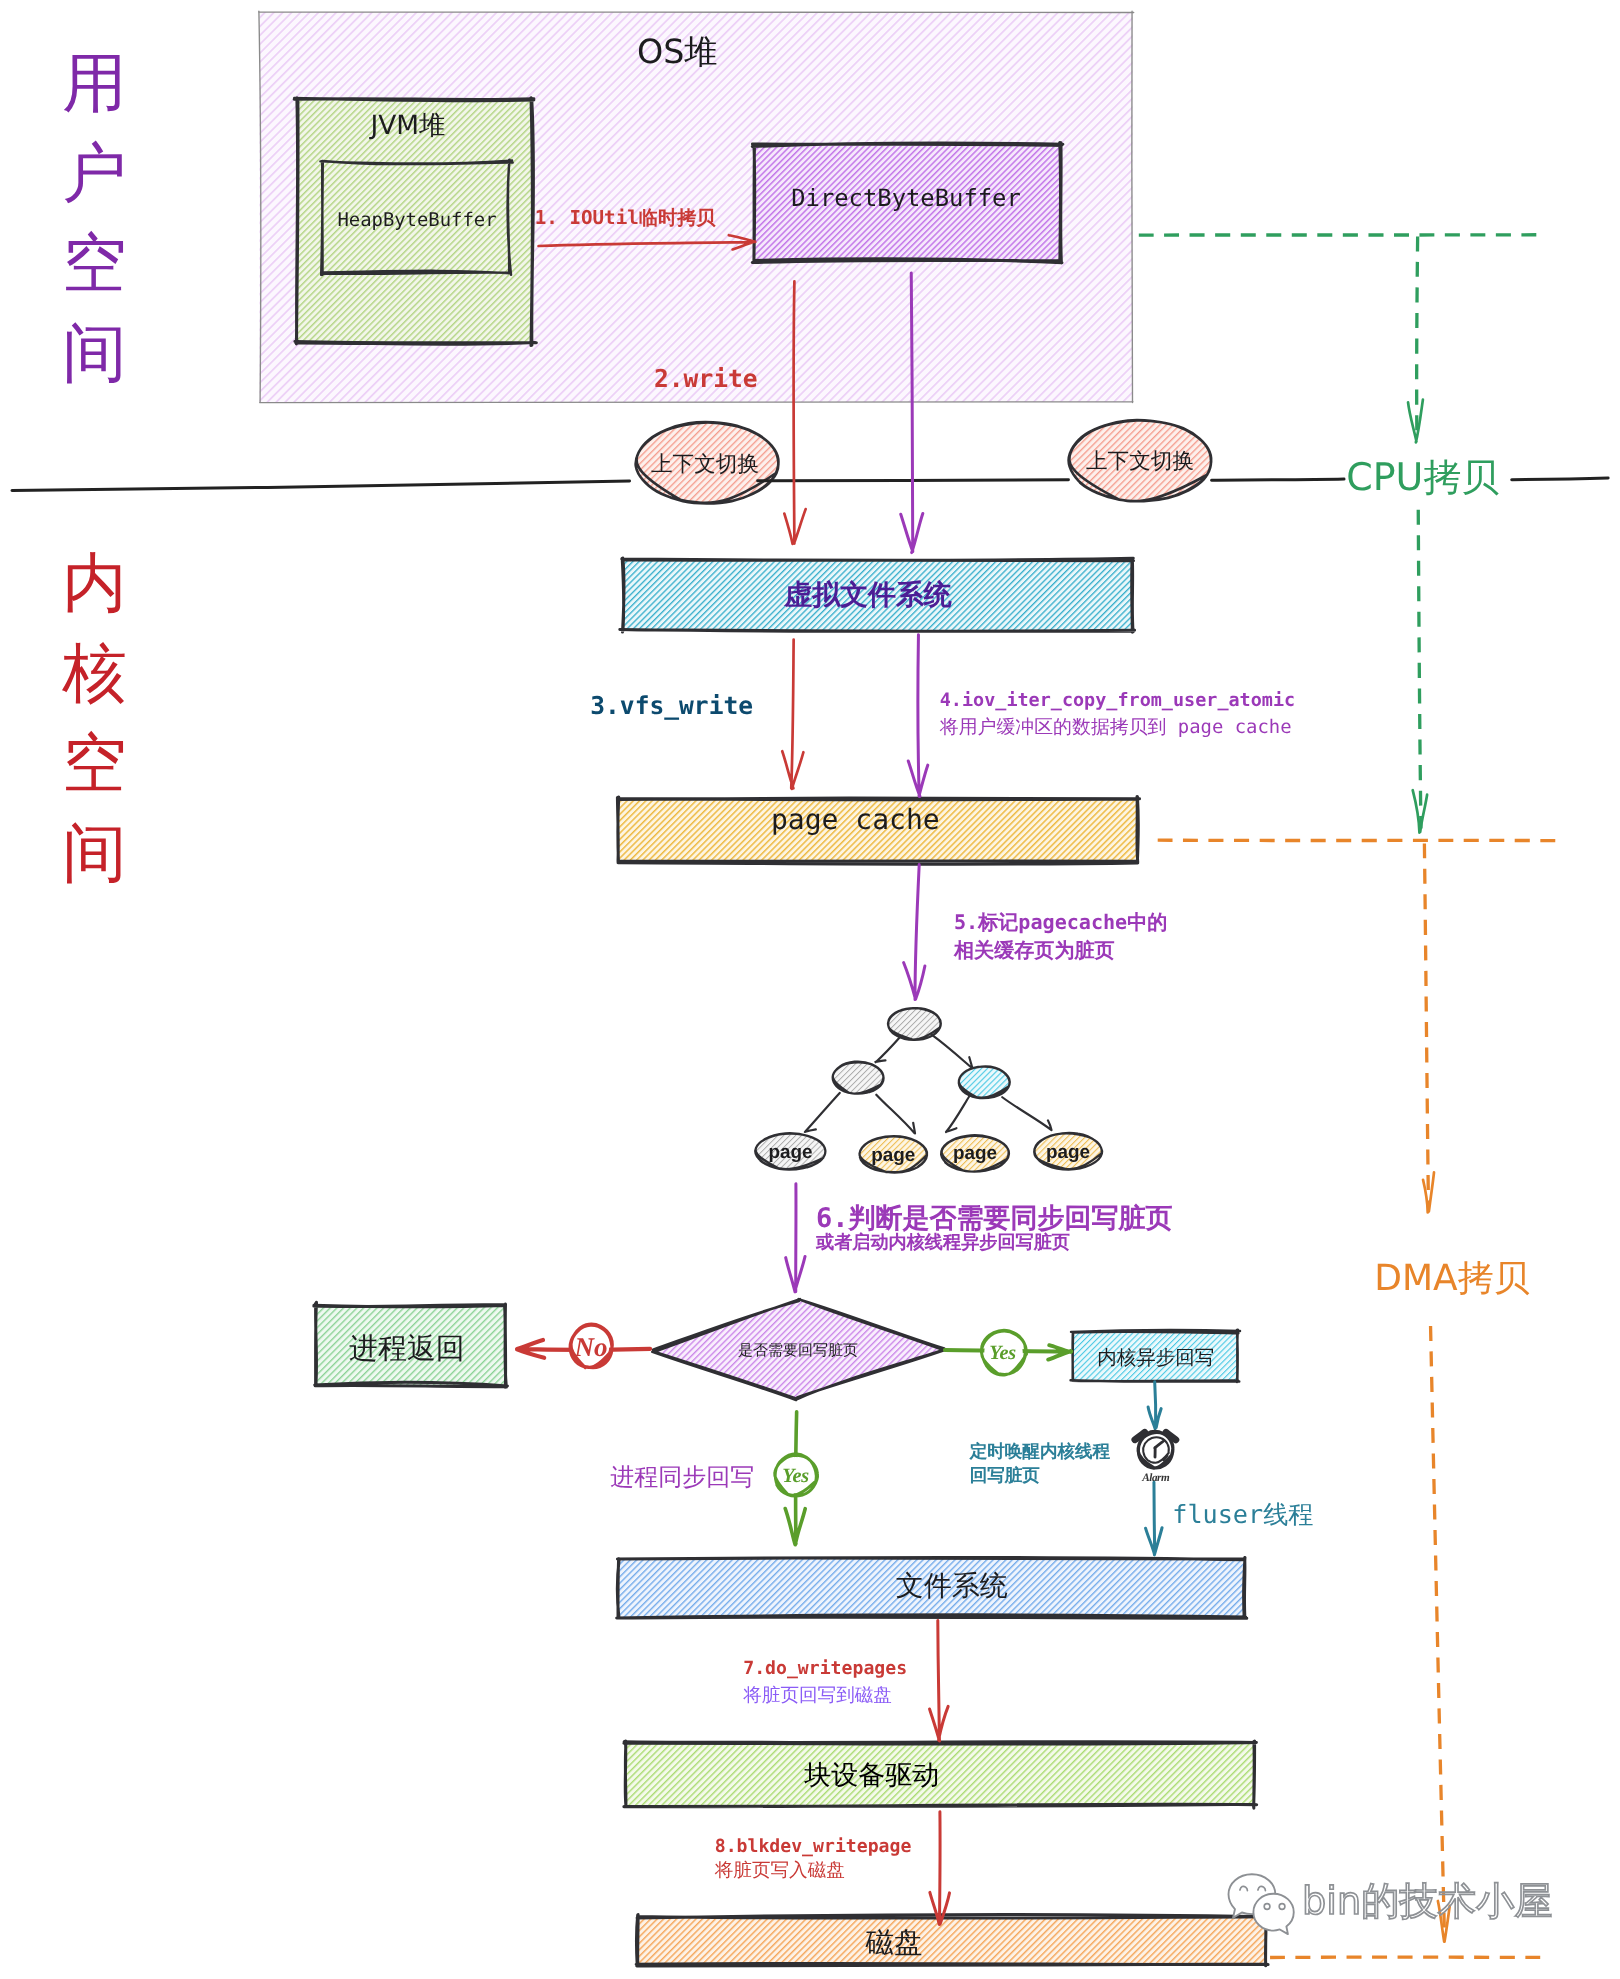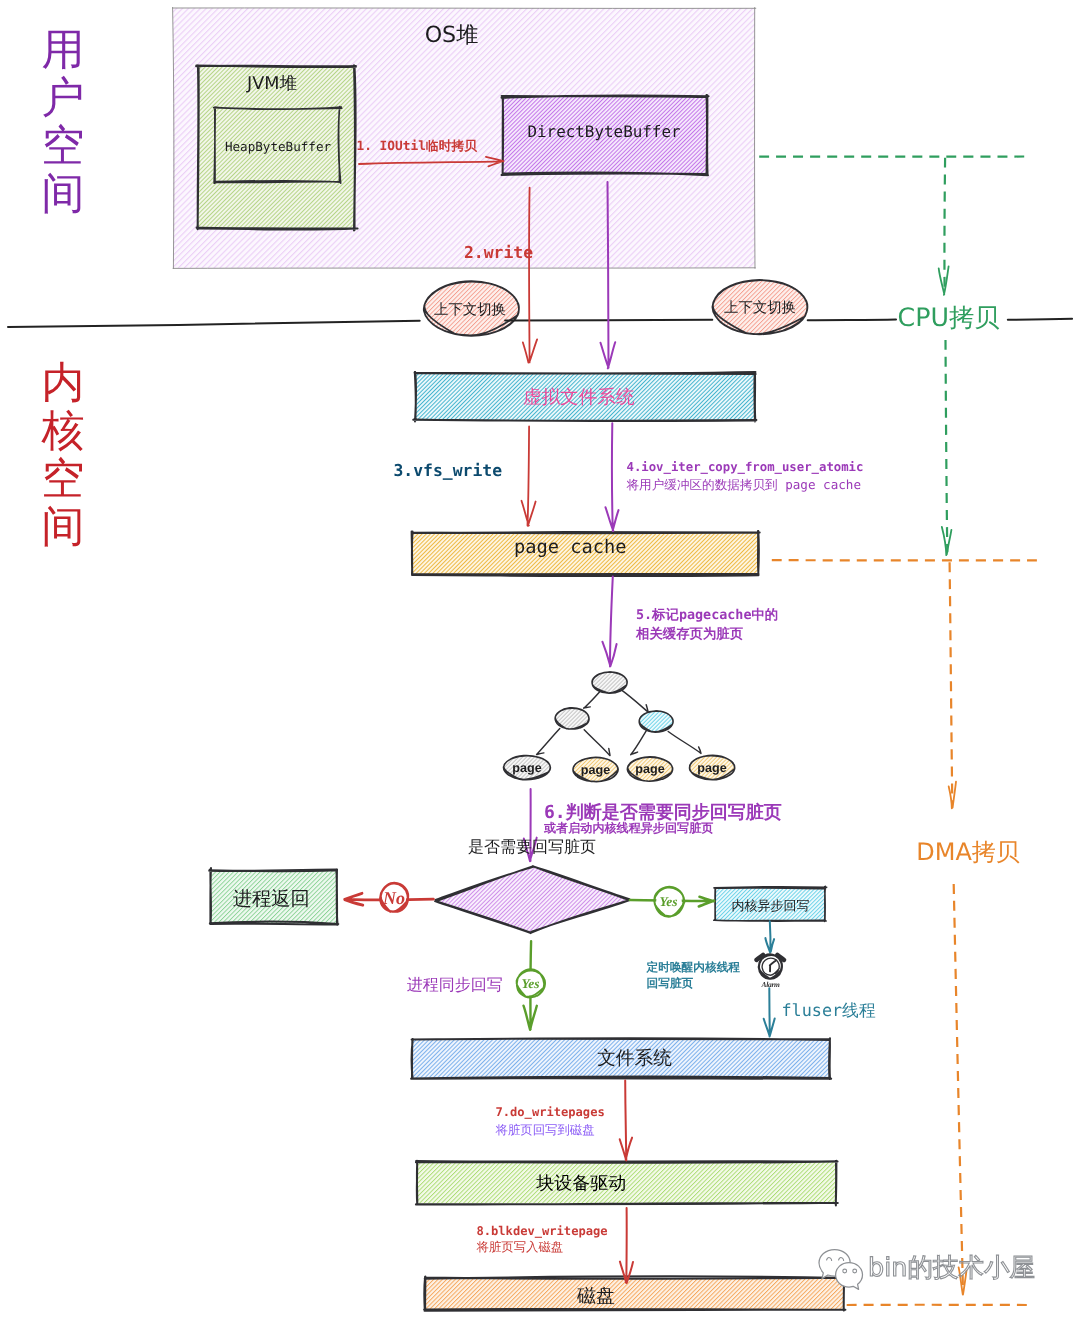--- a/index.html
+++ b/index.html
@@ -7,21 +7,21 @@
   *{-webkit-font-smoothing:antialiased;text-rendering:geometricPrecision;}
   body{width:1080px;height:1319px;overflow:hidden;
        font-family:"DejaVu Sans","Liberation Sans",sans-serif;}
   #canvas{position:relative;width:1080px;height:1319px;background:#fff;}
   #art{position:absolute;left:0;top:0;width:1080px;height:1319px;}
   .t{position:absolute;white-space:nowrap;line-height:1;}
   .ctr{transform:translate(-50%,-50%);}
   .mono{font-family:"DejaVu Sans Mono","Liberation Mono",monospace;}
   .sans{font-family:"DejaVu Sans","Liberation Sans",sans-serif;}
   .wm{font-size:25.5px;color:transparent;-webkit-text-stroke:1.1px #8e9195;letter-spacing:0px;}
-  .vstack{font-size:43px;line-height:48px;width:46px;white-space:normal;word-break:break-all;
+  .vstack{font-size:43px;line-height:60px;width:46px;white-space:normal;word-break:break-all;
           text-align:center;transform:translate(-50%,0);}
 </style>
 </head>
 <body>
 
 <div id="canvas">
 <svg id="art" viewBox="0 0 1080 1319" width="1080" height="1319" xmlns="http://www.w3.org/2000/svg">
 <defs>
         <pattern id="hOsHeap" width="4.2" height="4.2" patternUnits="userSpaceOnUse" patternTransform="rotate(45)">
           <rect x="-0.2" y="-0.2" width="4.6000000000000005" height="4.6000000000000005" fill="#fcf7fe"></rect>
@@ -212,34 +212,34 @@
 
 </svg>
 <div class="t vstack" style="left:63px;top:26px;color:#7f29a8;">用户空间</div>
 <div class="t vstack" style="left:63px;top:359px;color:#c52229;">内核空间</div>
 <div class="t sans ctr" style="left:451.5px;top:35px;font-size:22.2px;color:#1c1c1e;font-weight:400;">OS堆</div>
 <div class="t sans ctr" style="left:272px;top:84.5px;font-size:17.6px;color:#1c1c1e;font-weight:400;">JVM堆</div>
 <div class="t mono ctr" style="left:278px;top:146.5px;font-size:12.6px;color:#1c1c1e;font-weight:400;">HeapByteBuffer</div>
 <div class="t mono ctr" style="left:604px;top:131.5px;font-size:15.9px;color:#1c1c1e;font-weight:400;">DirectByteBuffer</div>
 <div class="t sans ctr" style="left:470px;top:309.5px;font-size:14.4px;color:#1c1c1e;font-weight:400;">上下文切换</div>
 <div class="t sans ctr" style="left:760px;top:307.5px;font-size:14.4px;color:#1c1c1e;font-weight:400;">上下文切换</div>
-<div class="t sans ctr" style="left:578.7px;top:397.5px;font-size:18.6px;color:#ec4899;font-weight:400;">虚拟文件系统</div>
+<div class="t sans ctr" style="left:578.7px;top:397.5px;font-size:18.6px;color:#4c1d95;font-weight:700;">虚拟文件系统</div>
 <div class="t mono ctr" style="left:570.2px;top:548px;font-size:18.7px;color:#1c1c1e;font-weight:400;">page cache</div>
 <div class="t sans ctr" style="left:271.3px;top:899px;font-size:19.3px;color:#1c1c1e;font-weight:400;">进程返回</div>
 <div class="t sans ctr" style="left:770.5px;top:906px;font-size:13.0px;color:#1c1c1e;font-weight:400;">内核异步回写</div>
-<div class="t sans ctr" style="left:532px;top:847px;font-size:16px;color:#1c1c1e;font-weight:400;">是否需要回写脏页</div>
+<div class="t sans ctr" style="left:532px;top:901px;font-size:10px;color:#1c1c1e;font-weight:400;">是否需要回写脏页</div>
 <div class="t sans ctr" style="left:634.5px;top:1058.5px;font-size:18.7px;color:#1c1c1e;font-weight:400;">文件系统</div>
 <div class="t sans ctr" style="left:581.2px;top:1183.5px;font-size:18.0px;color:#000000;font-weight:400;">块设备驱动</div>
 <div class="t sans ctr" style="left:596px;top:1296px;font-size:19.0px;color:#1c1c1e;font-weight:400;">磁盘</div>
 <div class="t ctr" style="left:527px;top:768px;font-family:'Liberation Sans',sans-serif;font-size:12.6px;font-weight:700;color:#1c1c1e;">page</div>
 <div class="t ctr" style="left:595.5px;top:770px;font-family:'Liberation Sans',sans-serif;font-size:12.6px;font-weight:700;color:#1c1c1e;">page</div>
 <div class="t ctr" style="left:650px;top:769px;font-family:'Liberation Sans',sans-serif;font-size:12.6px;font-weight:700;color:#1c1c1e;">page</div>
 <div class="t ctr" style="left:712px;top:768px;font-family:'Liberation Sans',sans-serif;font-size:12.6px;font-weight:700;color:#1c1c1e;">page</div>
 <div class="t mono " style="left:356.5px;top:146.5px;font-size:12.8px;color:#c93a36;font-weight:700;transform:translate(0,-50%);">1. IOUtil临时拷贝</div>
-<div class="t mono " style="left:464px;top:253px;font-size:16.4px;color:#c93a36;font-weight:700;transform:translate(0,-50%);">2.write</div>
+<div class="t mono " style="left:436px;top:253px;font-size:16.4px;color:#c93a36;font-weight:700;transform:translate(0,-50%);">2.write</div>
 <div class="t mono " style="left:393.5px;top:471px;font-size:16.4px;color:#0c4a6e;font-weight:700;transform:translate(0,-50%);">3.vfs_write</div>
 <div class="t mono " style="left:626.5px;top:467px;font-size:12.3px;color:#9b39b8;font-weight:700;transform:translate(0,-50%);">4.iov_iter_copy_from_user_atomic</div>
 <div class="t mono " style="left:626.5px;top:484.5px;font-size:12.6px;color:#9b39b8;font-weight:400;transform:translate(0,-50%);">将用户缓冲区的数据拷贝到 page cache</div>
 <div class="t mono " style="left:636px;top:615.5px;font-size:13.4px;color:#9b39b8;font-weight:700;transform:translate(0,-50%);">5.标记pagecache中的</div>
 <div class="t mono " style="left:636px;top:635px;font-size:13.4px;color:#9b39b8;font-weight:700;transform:translate(0,-50%);">相关缓存页为脏页</div>
 <div class="t mono " style="left:544px;top:812.5px;font-size:18px;color:#9b39b8;font-weight:700;transform:translate(0,-50%);">6.判断是否需要同步回写脏页</div>
 <div class="t mono " style="left:544px;top:827.5px;font-size:12.1px;color:#9b39b8;font-weight:700;transform:translate(0,-50%);">或者启动内核线程异步回写脏页</div>
 <div class="t mono " style="left:495.5px;top:1112px;font-size:12.1px;color:#c93a36;font-weight:700;transform:translate(0,-50%);">7.do_writepages</div>
 <div class="t mono " style="left:495.5px;top:1129.7px;font-size:12.4px;color:#8b5cf6;font-weight:400;transform:translate(0,-50%);">将脏页回写到磁盘</div>
 <div class="t mono " style="left:476.5px;top:1231px;font-size:12.1px;color:#c93a36;font-weight:700;transform:translate(0,-50%);">8.blkdev_writepage</div>

